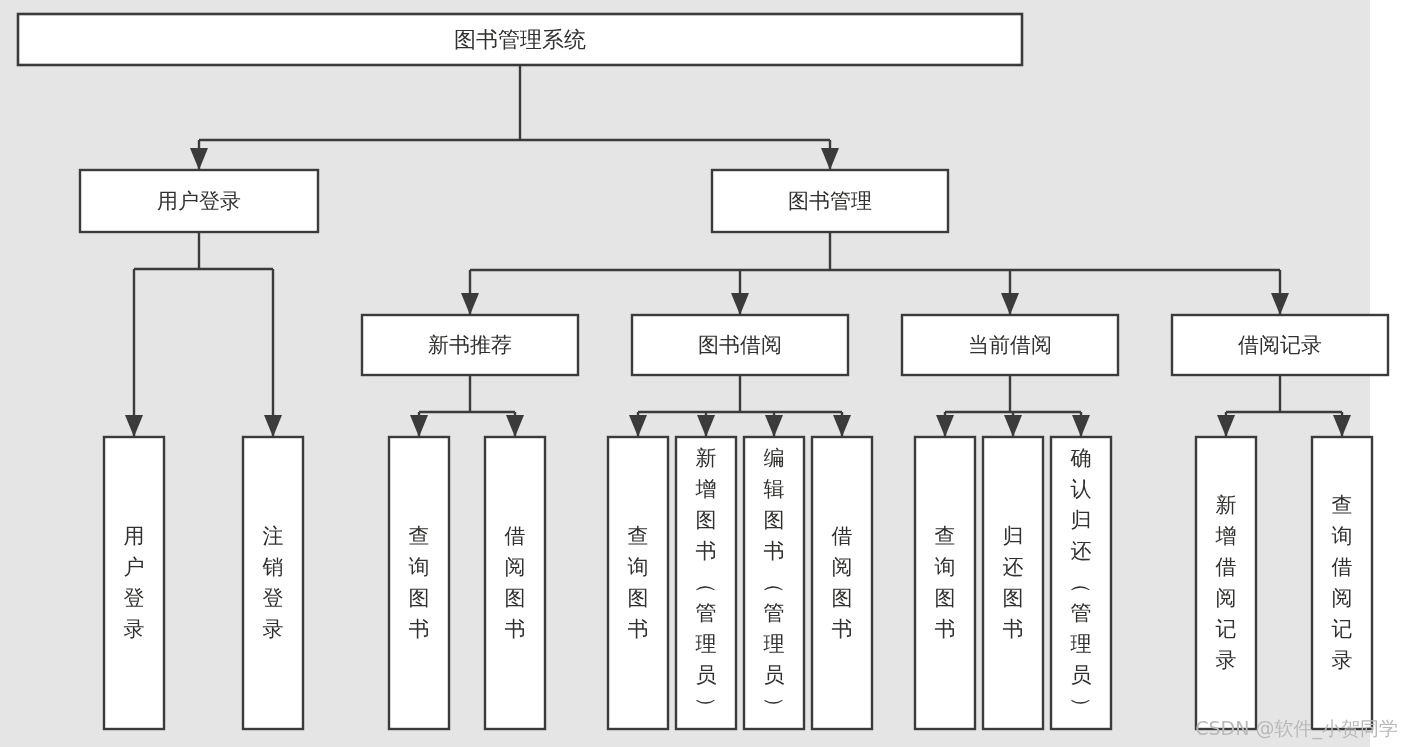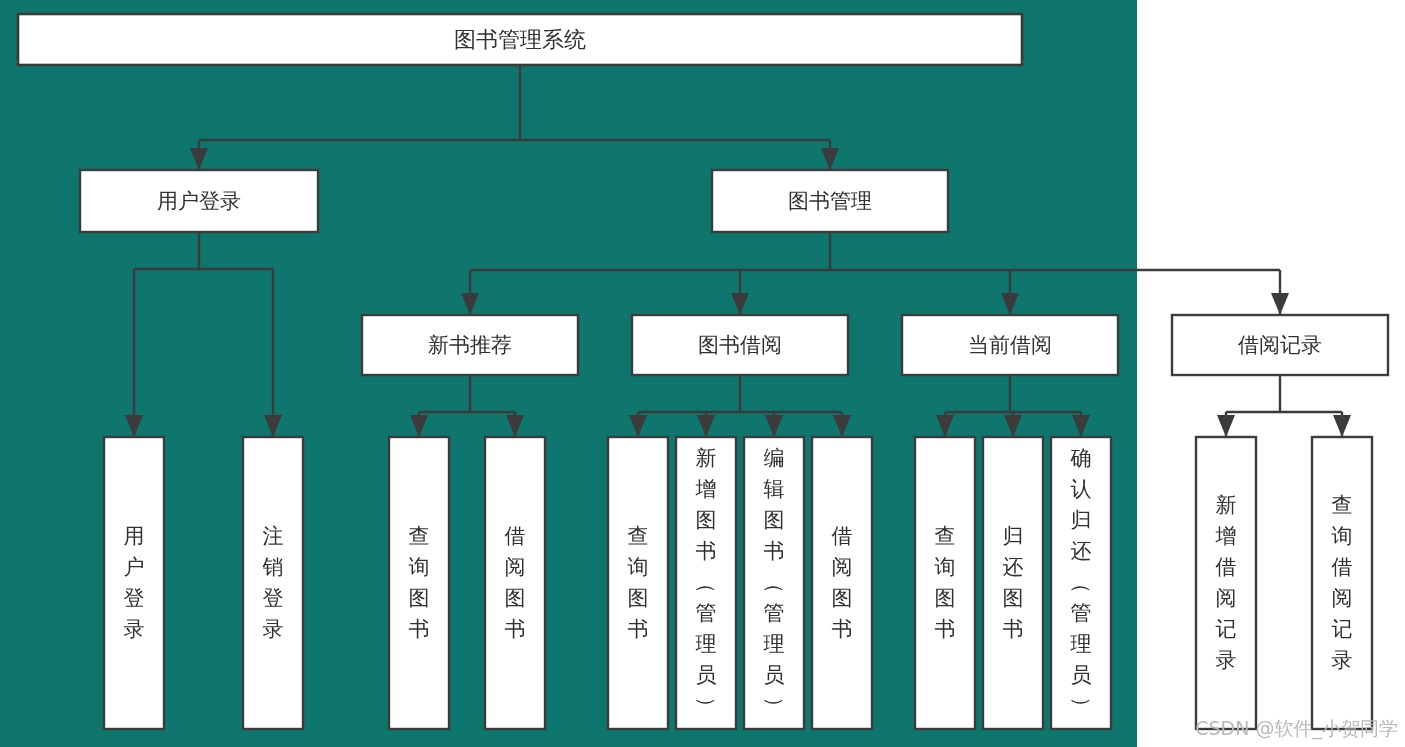--- a/index.html
+++ b/index.html
@@ -9,23 +9,23 @@
     background: #ffffff;
   }
   body {
     width: 1405px;
     height: 747px;
     overflow: hidden;
     font-family: "DejaVu Sans", "Liberation Sans", sans-serif;
   }
   #diagram-root {
     position: relative;
-    width: 1137px;
+    width: 1370px;
     height: 747px;
-    background: #0f766e;
+    background: #e5e5e5;
   }
   svg.diagram-canvas {
     position: absolute;
     left: 0;
     top: 0;
     width: 1405px;
     height: 747px;
     display: block;
   }
   .node-rect {

